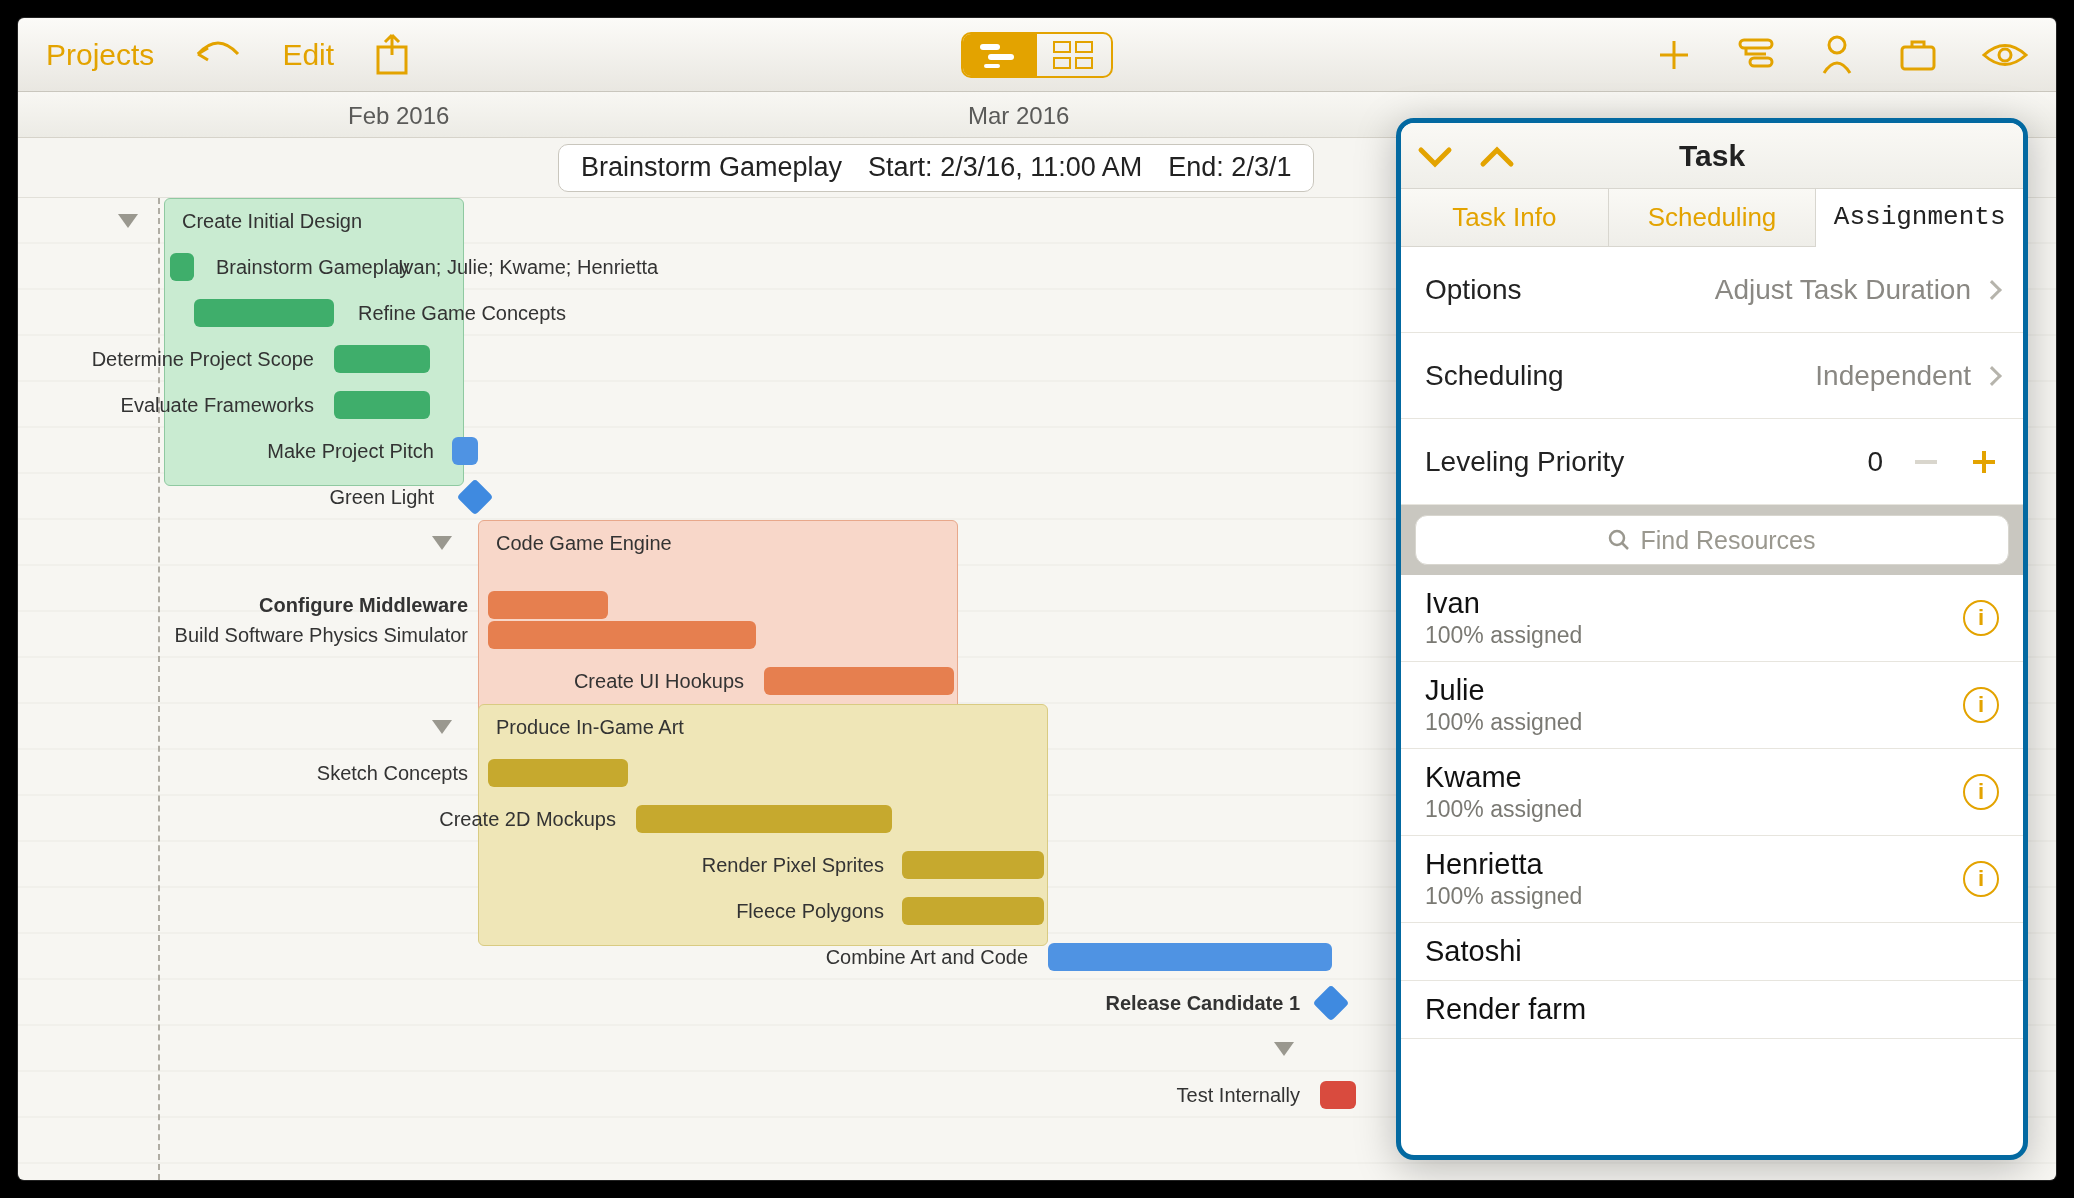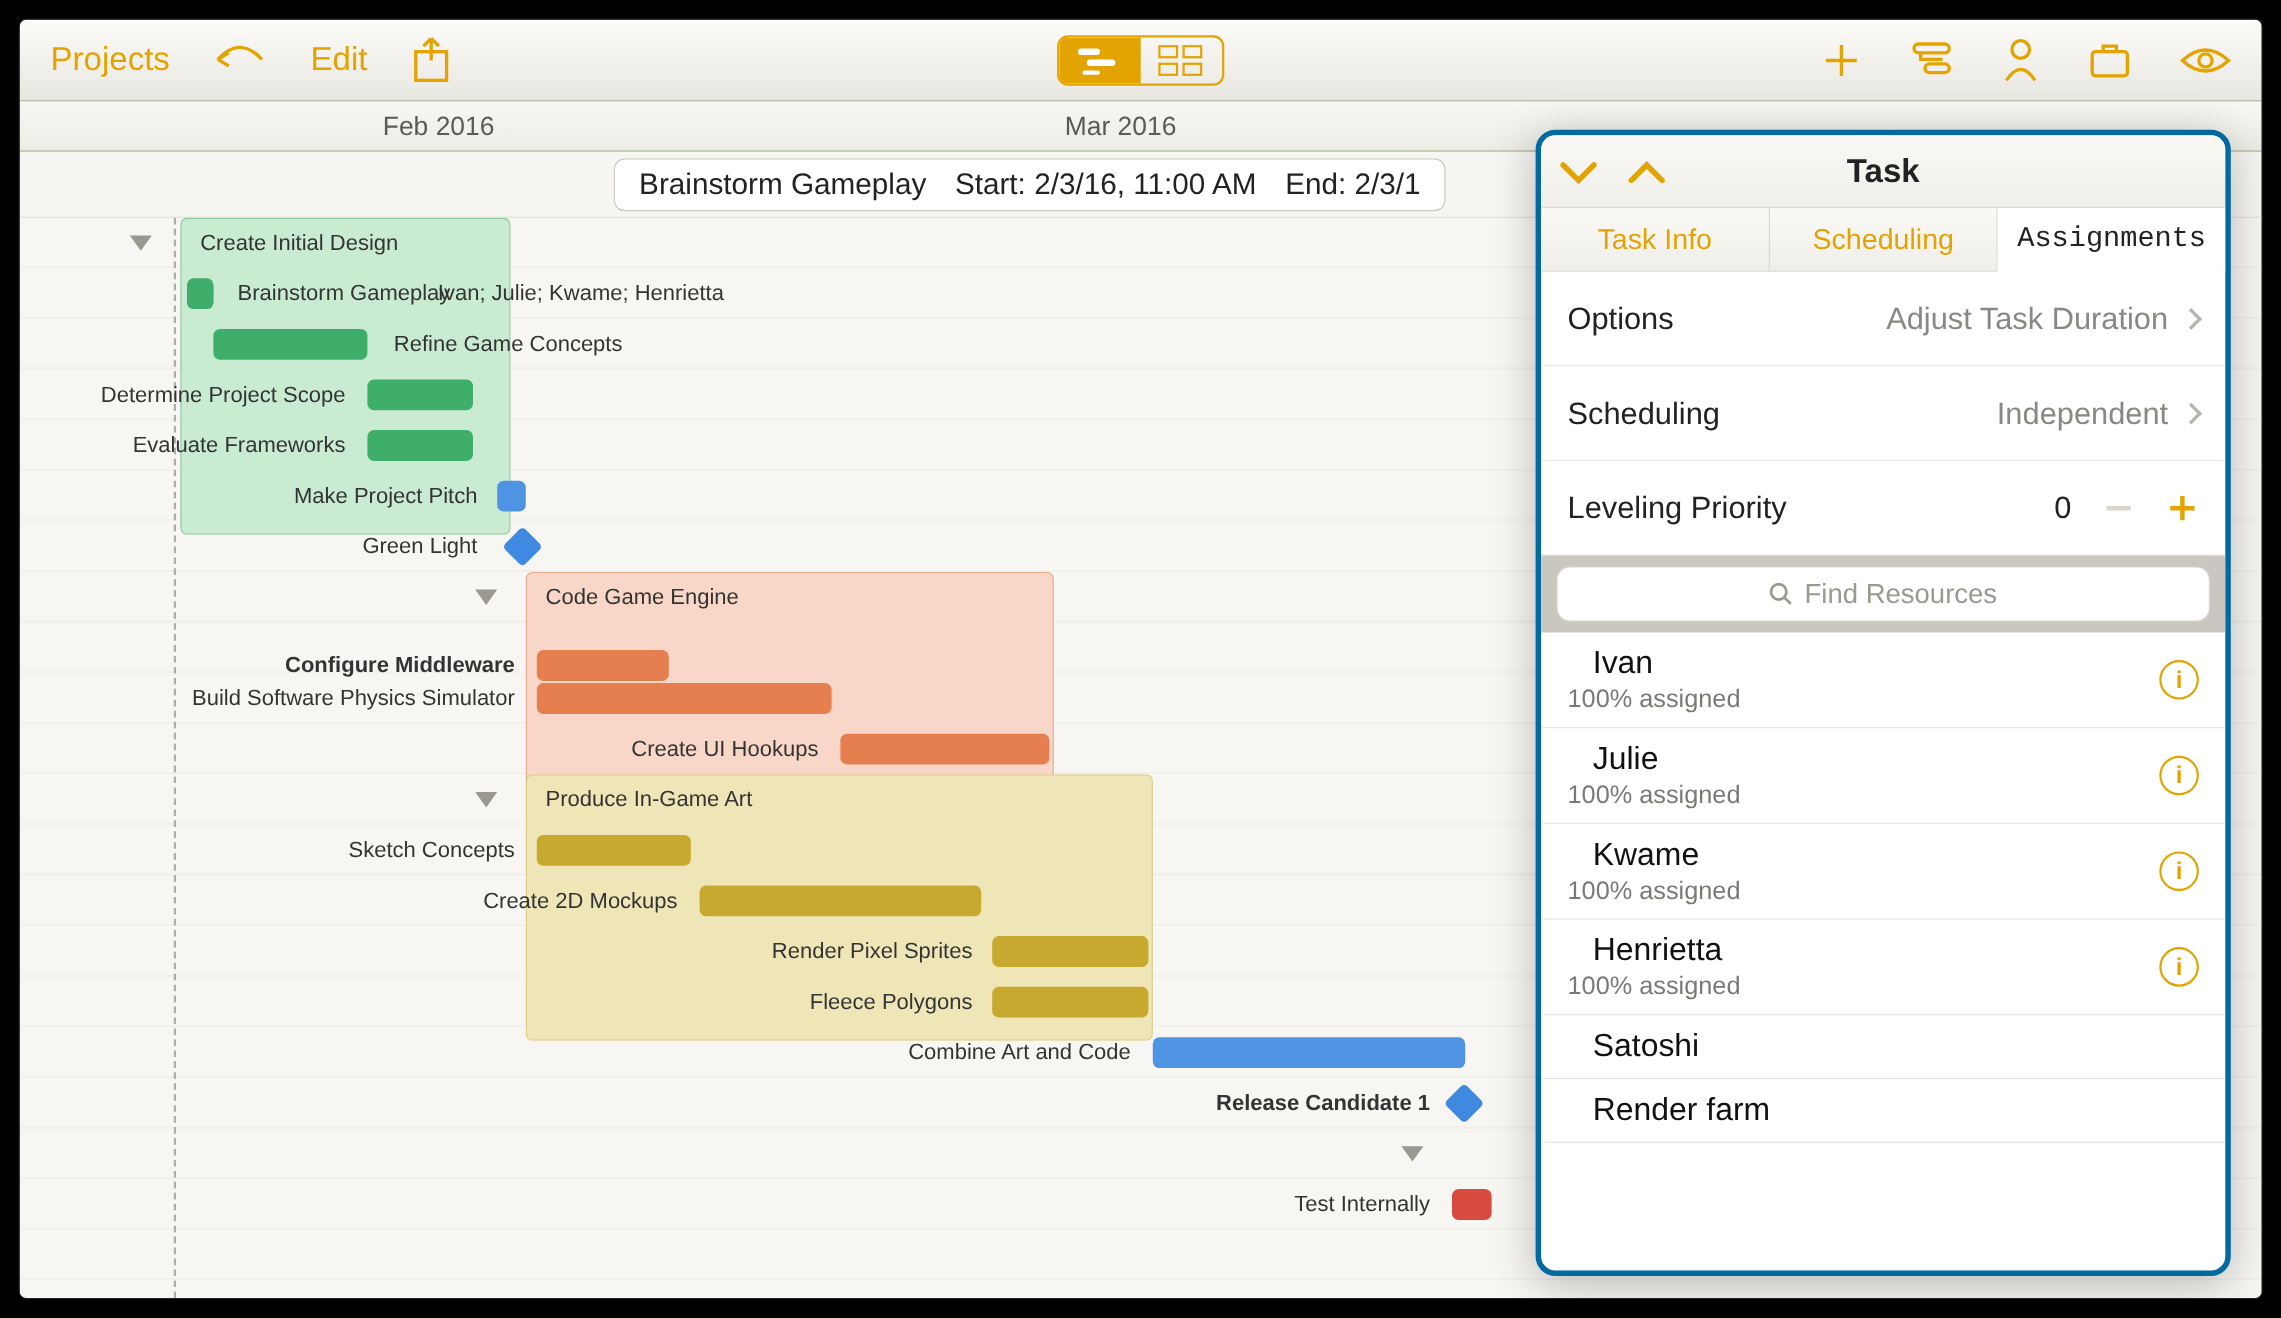--- a/index.html
+++ b/index.html
@@ -2,21 +2,21 @@
 <html><head>
 <meta charset="utf-8">
 <style>
   * { box-sizing: border-box; margin: 0; padding: 0; font-family: -apple-system, "Helvetica Neue", Arial, sans-serif; }
   html, body { width: 100%; height: 100%; background: #000; }
   .device {
     width: 2074px; height: 1198px; background: #000; position: relative; overflow: hidden;
     padding: 18px; border-radius: 8px;
   }
   .screen {
-    width: 100%; height: 100%; background: #4d7c0f; border-radius: 6px; overflow: hidden;
+    width: 100%; height: 100%; background: #404040; border-radius: 6px; overflow: hidden;
     position: relative; box-shadow: 0 0 0 1px #222;
   }
 
   
   .toolbar {
     height: 74px; width: 100%;
     background: linear-gradient(#fcfbf8, #e9e7e1);
     border-bottom: 1px solid #c9c6bd;
     display: flex; align-items: center; padding: 0 28px; gap: 40px;
     font-size: 30px; color: #e3a300;
@@ -119,21 +119,21 @@
   .stepper { display:flex; align-items:center; gap:28px; }
   .stepper .num { color:#222; }
 
   .search-wrap { background:#c9c7c0; padding:10px 14px; }
   .search {
     height:50px; background:#fff; border:1px solid #d8d6cf; border-radius:12px;
     display:flex; align-items:center; justify-content:center; gap:10px; color:#9a988f; font-size:25px;
   }
   .res-list { flex:1; overflow:auto; }
   .res-item { border-bottom:1px solid #e7e5de; padding:12px 24px; display:flex; align-items:center; justify-content:space-between; }
-  .res-item .res-name { font-size:29px; color:#111;margin-left:23px; }
+  .res-item .res-name { font-size:29px; color:#111; }
   .res-item .res-sub { font-size:23px; color:#7a7973; margin-top:2px; }
   .info-ico {
     width:36px; height:36px; border:2.5px solid #e3a300; border-radius:50%;
     display:flex; align-items:center; justify-content:center; color:#e3a300; font-weight:600; font-size:22px;
   }
 </style>
 </head>
 <body>
 
 <div class="device">

